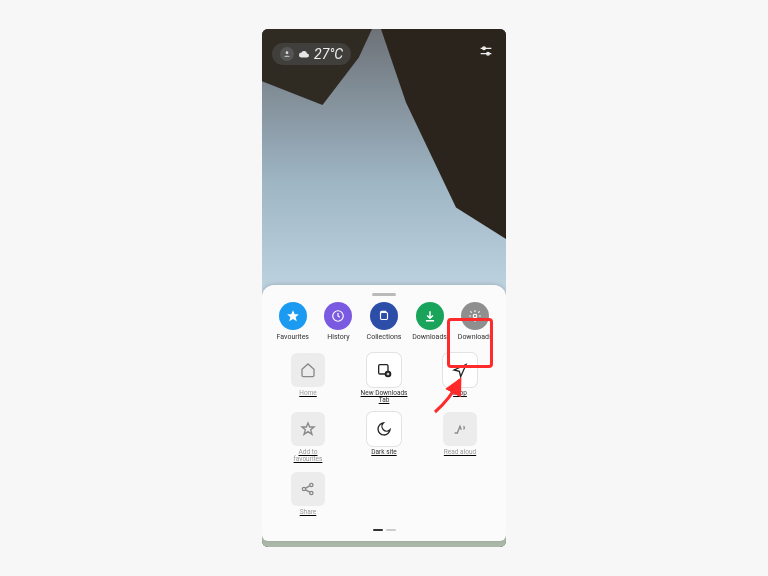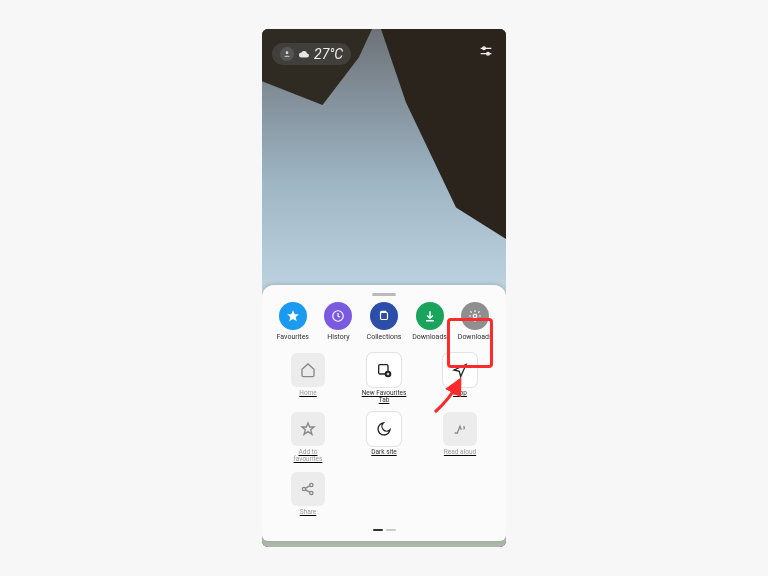--- a/index.html
+++ b/index.html
@@ -163,21 +163,21 @@
             <span class="lbl">Home</span>
           </div>
         <div class="tile enabled">
             <div class="sq">
               <svg width="16" height="16" viewBox="0 0 24 24" fill="none" stroke="currentColor" stroke-width="2">
                 <rect x="4" y="4" width="14" height="14" rx="2"></rect>
                 <circle cx="18" cy="18" r="4" fill="#222"></circle>
                 <path d="M18 16v4M16 18h4" stroke="#fff" stroke-width="1.5"></path>
               </svg>
             </div>
-            <span class="lbl">New Favourites
+            <span class="lbl">New Downloads
 Tab</span>
           </div>
         <div class="tile enabled">
             <div class="sq">
               <svg width="16" height="16" viewBox="0 0 24 24" fill="none" stroke="currentColor" stroke-width="2">
                 <path d="M3 12l18-8-8 18-2-8-8-2z"></path>
               </svg>
             </div>
             <span class="lbl">Drop</span>
           </div>

